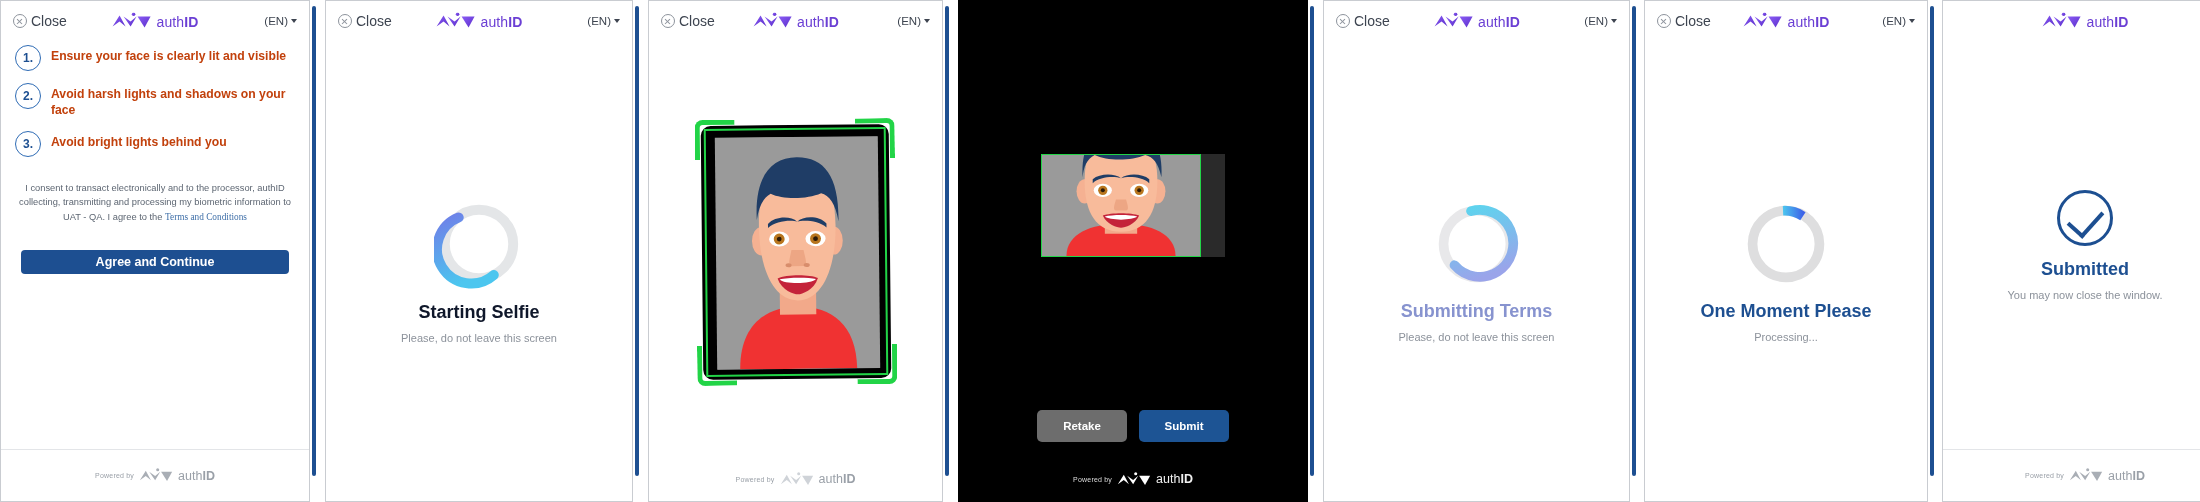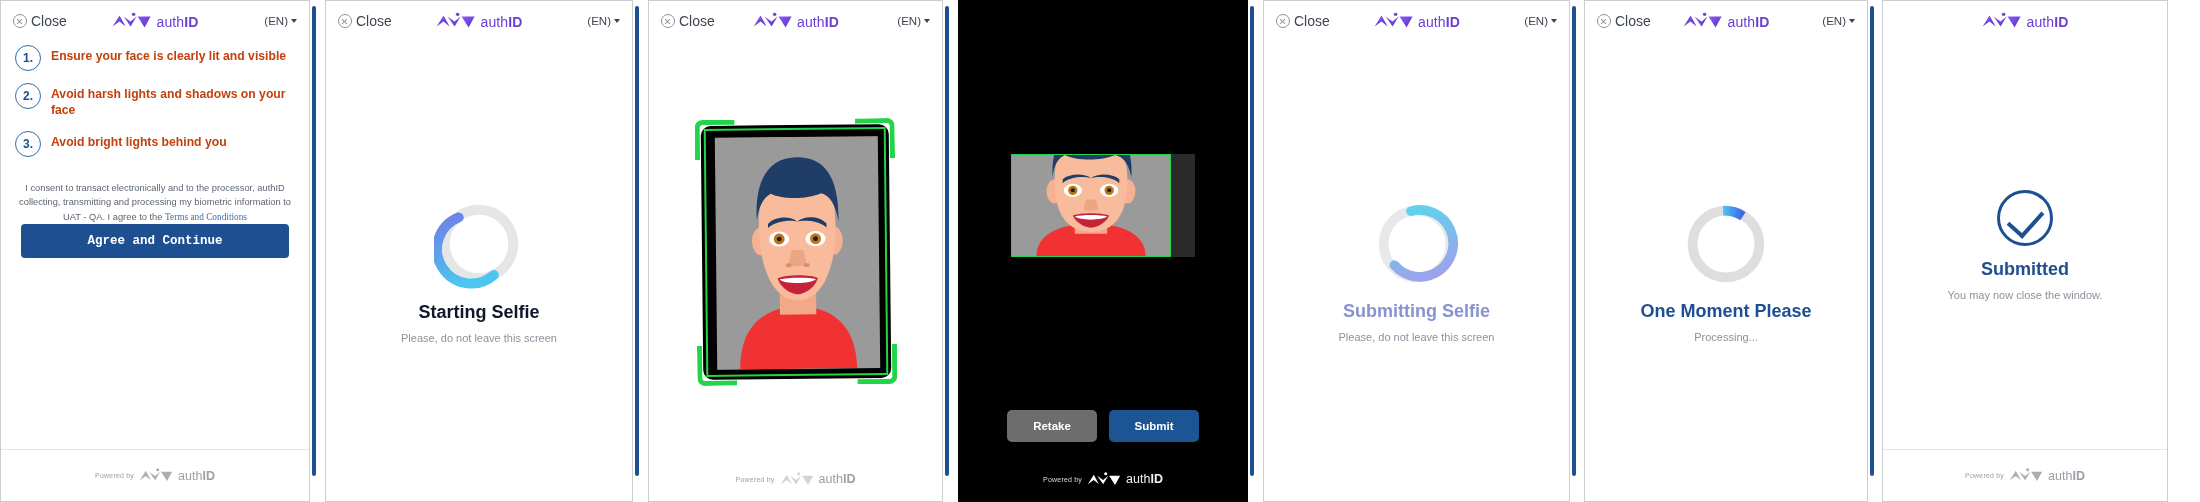--- a/index.html
+++ b/index.html
@@ -182,29 +182,29 @@
   .consent {
     margin-top: 24px;
     text-align: center;
     font-size: 9.3px;
     line-height: 1.55;
     color: #5d6672;
     padding: 0 4px;
   }
   .consent .tc { color: #3f6fa8; font-family: Liberation Serif, serif; }
   .agree-btn {
-    margin: 0 6px 16px 6px;
-    height: 34px;
+    margin: 26px 6px 16px 6px;
+    height: 24px;
     background: #1d4f91;
     color: #ffffff;
     border: none;
     border-radius: 4px;
     font-size: 12.5px;
     font-weight: 700;
-    font-family: Liberation Mono, monospace;
+    font-family: Liberation Sans, sans-serif;
     cursor: pointer;
   }
 
   
   .spinner { position: relative; }
   .status-title {
     margin-top: 12px;
     font-size: 18px;
     font-weight: 700;
   }
@@ -488,21 +488,21 @@
         <path d="M26 4 L39 4 L33 15 Z" fill="#cfd3d8"></path>
         <circle cx="22" cy="1.8" r="1.8" fill="#cfd3d8"></circle>
       </svg>
       <span class="word"><span>auth</span><b>ID</b></span>
     </div>
   </div>
 
   <div class="scroll-rail"></div>
   <div class="gap" style="width:6px"></div>
 
-  <div class="panel p4" style="width:290px">
+  <div class="panel p4" style="width:350px">
     <div class="body">
       <div class="review-stack">
         <div class="shot">
           <div class="shot-inner">
             <svg width="100%" height="100%" viewBox="0 0 160 100" preserveAspectRatio="xMidYMax slice">
               <rect width="160" height="100" fill="#9a9a9a"></rect>
               <path d="M26 100 C26 78 50 68 80 68 C110 68 134 78 134 100 Z" fill="#f03232"></path>
               <path d="M64 56 h32 v22 h-32 Z" fill="#f2a98a"></path>
               <ellipse cx="44" cy="36" rx="8" ry="12" fill="#f5b192"></ellipse>
               <ellipse cx="116" cy="36" rx="8" ry="12" fill="#f5b192"></ellipse>
@@ -568,21 +568,21 @@
         <svg class="spinner" width="88" height="88" viewBox="0 0 100 100">
           <defs>
               <linearGradient id="sg5" x1="0.2" y1="0" x2="0.5" y2="1">
             <stop offset="0%" stop-color="#5fd3ee"></stop>
                 <stop offset="100%" stop-color="#9aa4ea"></stop>
           </linearGradient>
             </defs>
           <circle cx="50" cy="50" r="38" fill="none" stroke="#e8e8ea" stroke-width="11"></circle>
           <path d="M 43.2 12.6 A 38 38 0 1 1 24.4 74.1" fill="none" stroke="url(#sg5)" stroke-width="11" stroke-linecap="round"></path>
         </svg>
-        <div class="status-title t-periw">Submitting Selfie</div>
+        <div class="status-title t-periw">Submitting Terms</div>
         <div class="status-sub">Please, do not leave this screen</div>
       </div>
     </div>
   </div>
 
   <div class="scroll-rail"></div>
   <div class="gap" style="width:5px"></div>
 
   <div class="panel bordered" style="width:284px">
     <div class="hdr">

